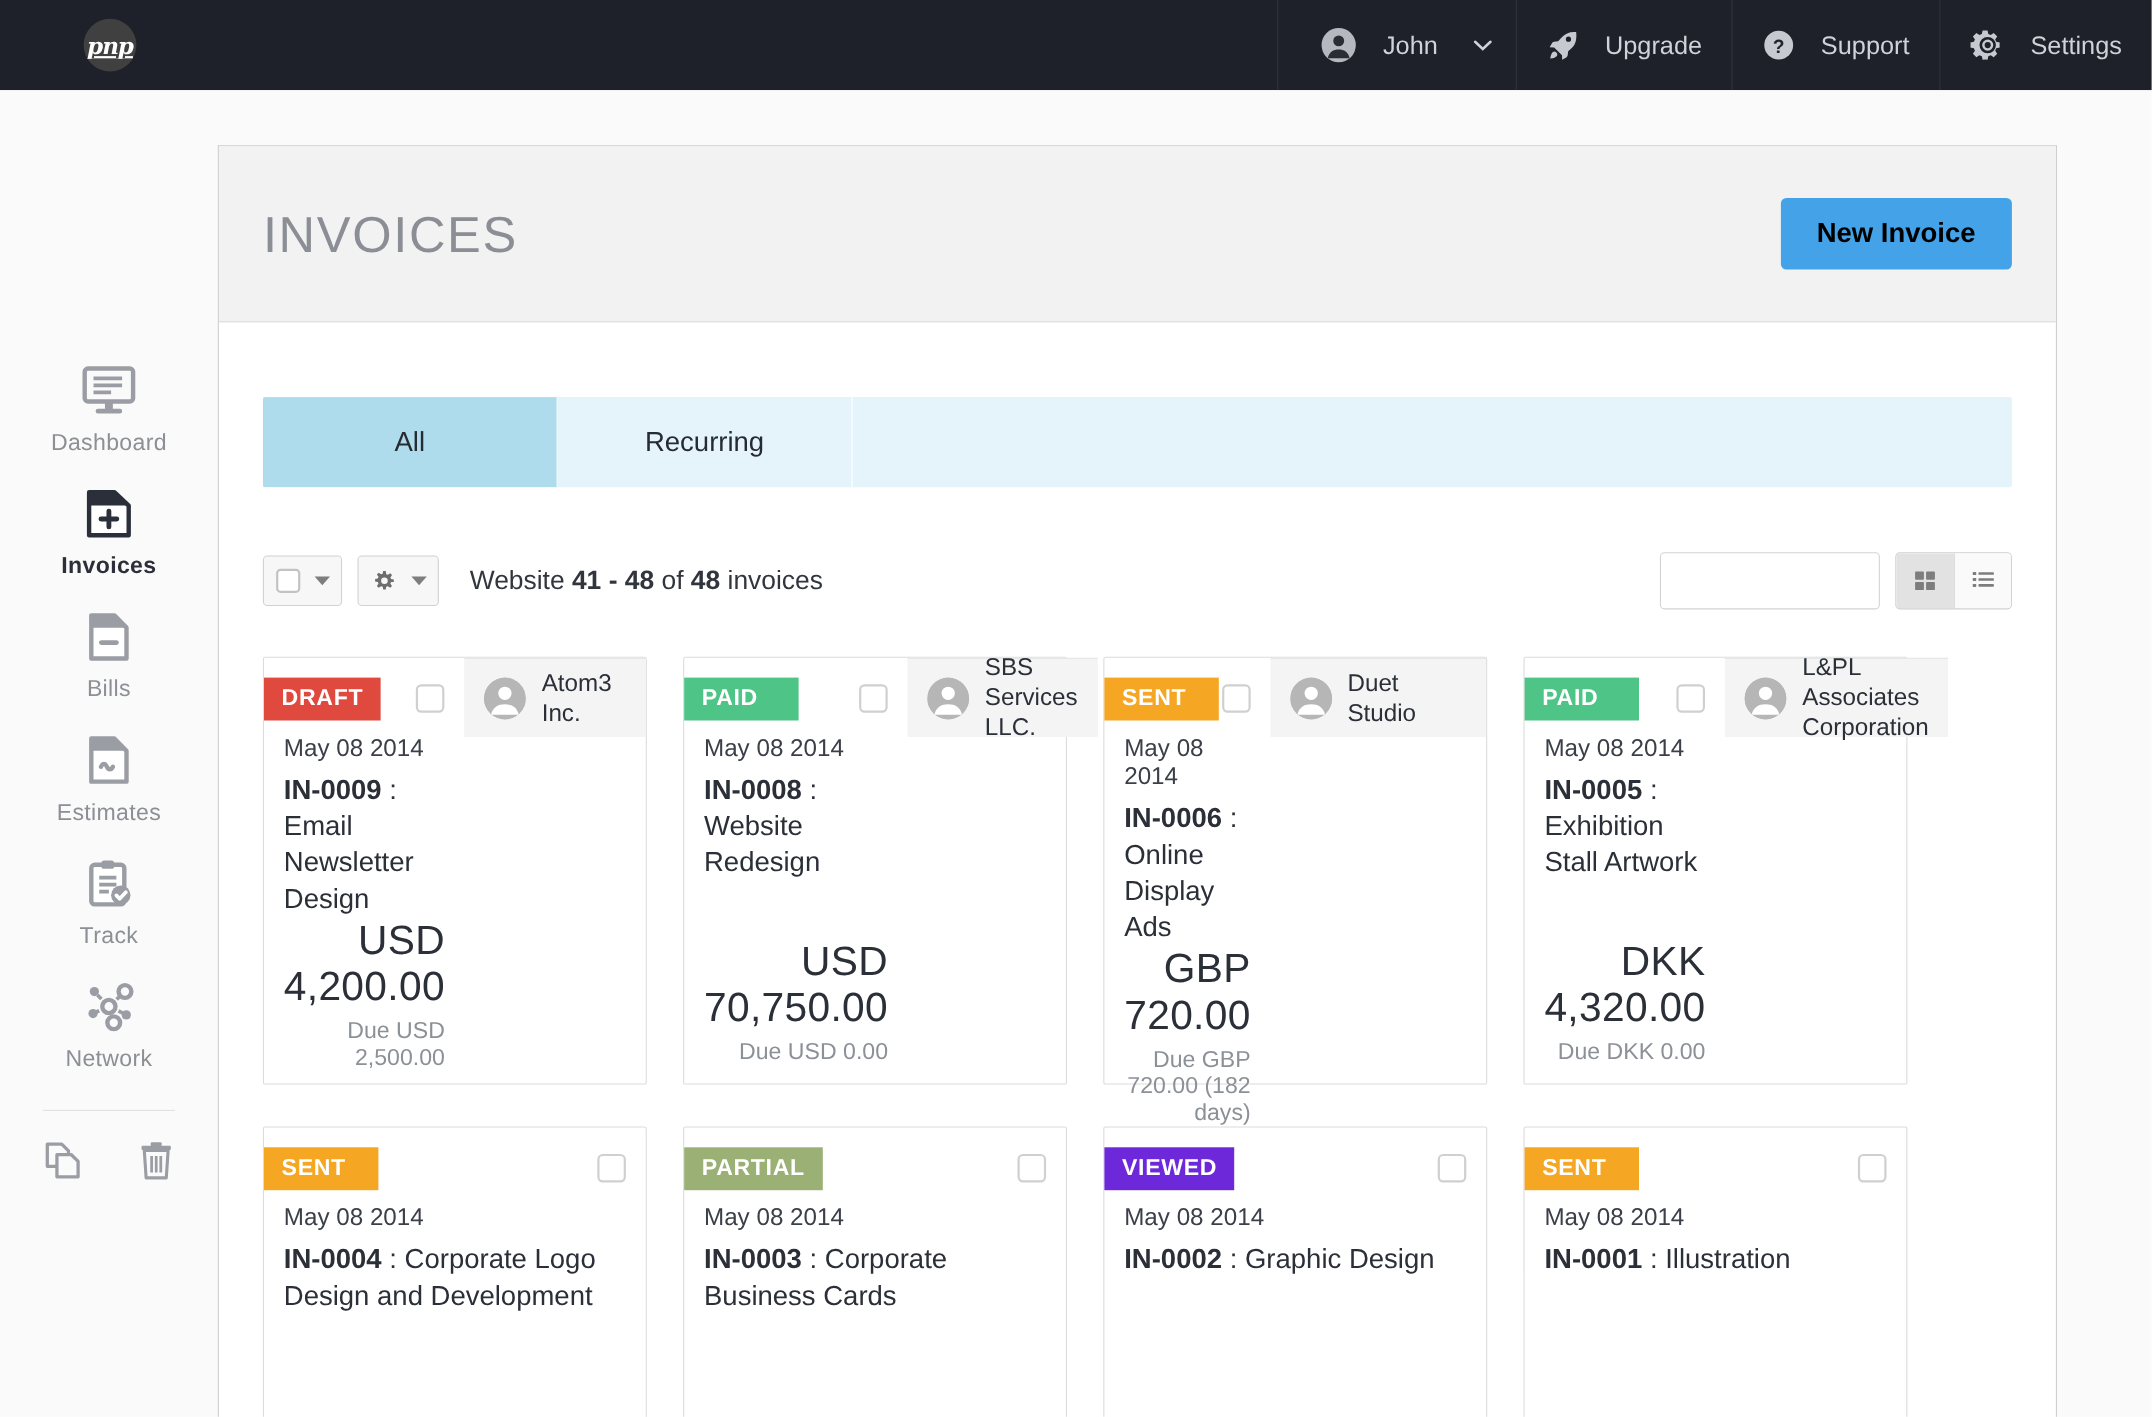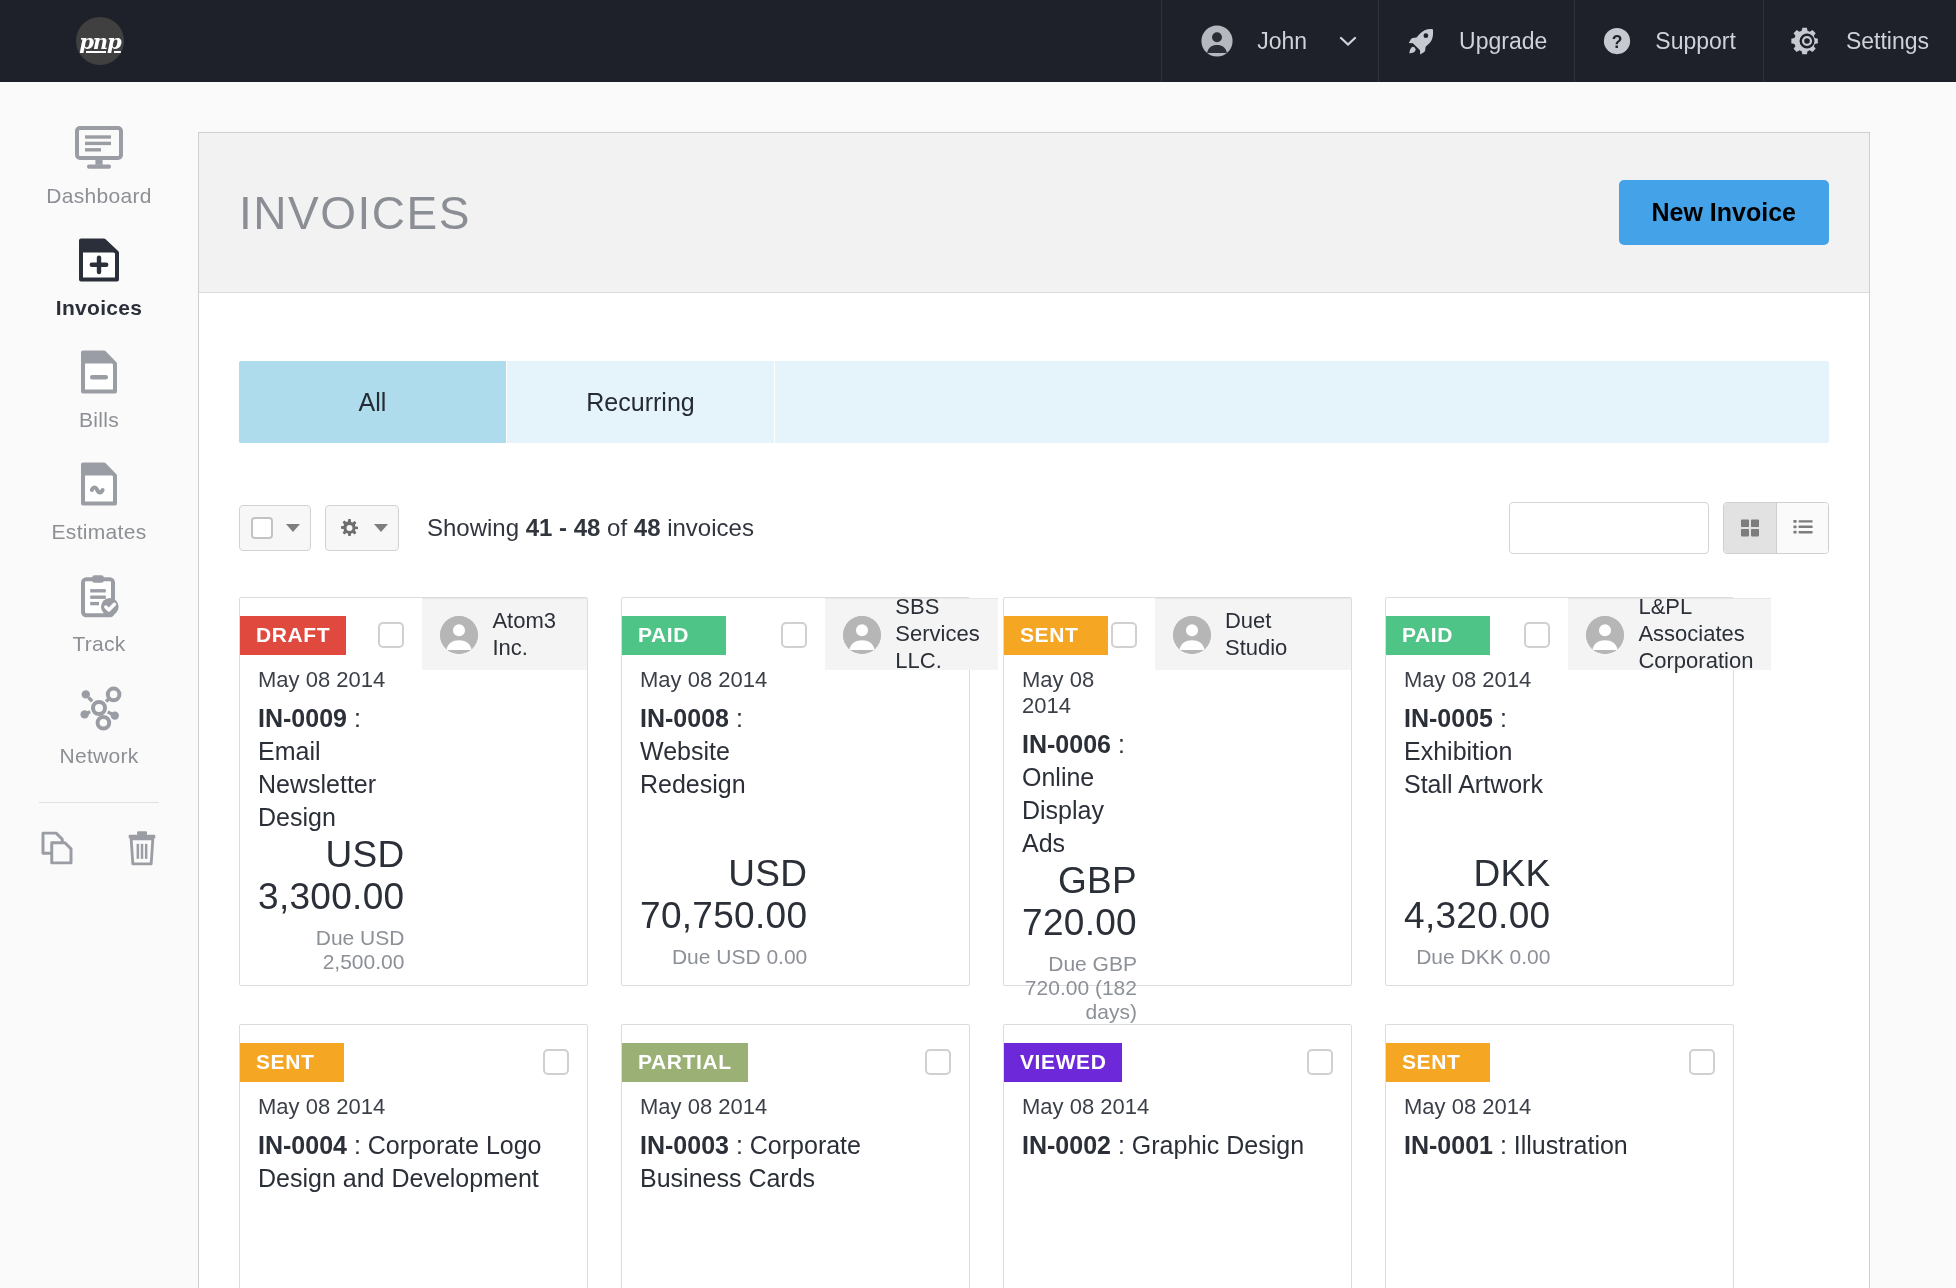--- a/index.html
+++ b/index.html
@@ -68,20 +68,21 @@
   .sidebar {
     position: absolute;
     top: 82px; left: 0;
     width: 198px;
     height: 1206px;
     background: #fafafa;
     padding-top: 26px;
     display: flex;
     flex-direction: column;
     align-items: center;
+    justify-content: center;
   }
   .side-item {
     width: 198px;
     padding: 14px 0 12px 0;
     display: flex;
     flex-direction: column;
     align-items: center;
     gap: 10px;
     cursor: pointer;
   }
@@ -550,21 +551,21 @@
           <svg width="24" height="24" viewBox="0 0 24 24" fill="#6e6e6e">
             <path d="M21 13.2v-2.4l-2.5-.4-.6-1.5 1.5-2.1-1.7-1.7-2.1 1.5-1.5-.6L13.7 3h-2.4l-.4 2.5-1.5.6L7.3 4.6 5.6 6.3l1.5 2.1-.6 1.5L4 10.3v2.4l2.5.4.6 1.5-1.5 2.1 1.7 1.7 2.1-1.5 1.5.6.4 2.5h2.4l.4-2.5 1.5-.6 2.1 1.5 1.7-1.7-1.5-2.1.6-1.5zM12.5 15a3 3 0 1 1 0-6 3 3 0 0 1 0 6z"></path>
           </svg>
         </span>
         <span class="sb-caret">
           <span class="caret-down"></span>
         </span>
       </div>
 
       <div class="showing">
-        <span>Showing </span><b>41 - 48</b><span> of </span><b>48</b><span> invoices</span>
+        <span>Website </span><b>41 - 48</b><span> of </span><b>48</b><span> invoices</span>
       </div>
 
       <div class="toolbar-spacer"></div>
 
       <div class="search-box">
         <input class="search-input" type="text" value="" placeholder="" style="">
         <span>
           <svg width="26" height="26" viewBox="0 0 24 24">
             <circle cx="10.5" cy="10.5" r="6.6" fill="none" stroke="#4f4f4f" stroke-width="2.1"></circle>
             <line x1="15.4" y1="15.4" x2="21" y2="21" stroke="#4f4f4f" stroke-width="2.4" stroke-linecap="round"></line>
@@ -597,21 +598,21 @@
     <div class="cards" id="cards-grid">
         <div class="card">
           <div class="card-top">
             <div class="badge-row">
               <span class="badge" style="background:#e0493e">DRAFT</span>
               <span class="card-cb"></span>
             </div>
             <div class="card-date">May 08 2014</div>
             <div class="card-title"><b>IN-0009</b> : <span>Email Newsletter Design</span></div>
             <div class="card-amounts">
-              <div class="amount">USD 3,300.00</div>
+              <div class="amount">USD 4,200.00</div>
               <div class="due">Due USD 2,500.00</div>
             </div>
           </div>
           <div class="card-foot">
             <span class="avatar">
               <svg width="38" height="38" viewBox="0 0 24 24">
                 <circle cx="12" cy="12" r="12" fill="#b6b6b6"></circle>
                 <circle cx="12" cy="9" r="3.8" fill="#fff"></circle>
                 <path d="M4 21.4c1-4.4 4-6.1 8-6.1s7 1.7 8 6.1z" fill="#fff"></path>
               </svg>

